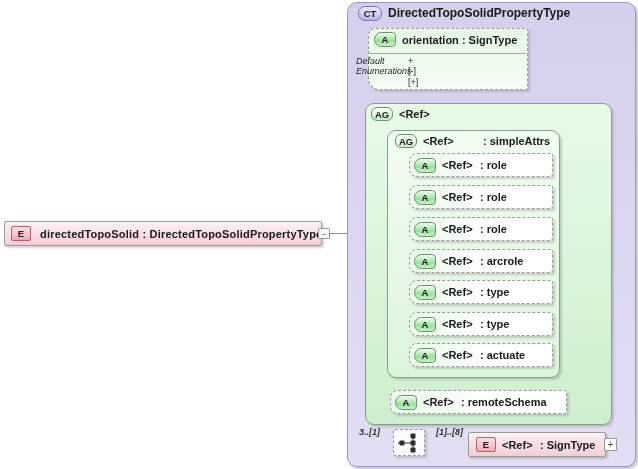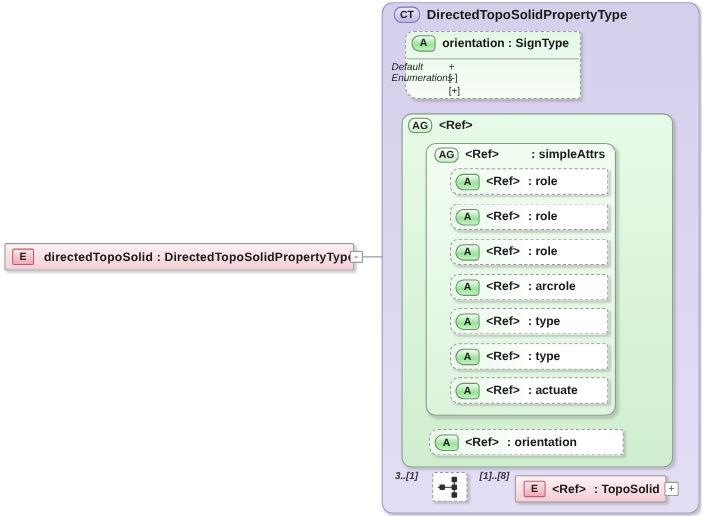--- a/index.html
+++ b/index.html
@@ -168,40 +168,40 @@
   </div>
   <div class="attr-box shadow-soft" style="left:409px;top:343px;width:144px;height:24px;">
     <span class="badge a-badge" style="margin-left:4px;">A</span>
     <span class="ref36" style="margin-left:6px;">&lt;Ref&gt;</span>
     <span class="txt">: actuate</span>
   </div>
 
   <div class="attr-box shadow-soft" style="left:390px;top:390px;width:177px;height:24px;">
     <span class="badge a-badge" style="margin-left:4px;">A</span>
     <span class="ref36" style="margin-left:6px;">&lt;Ref&gt;</span>
-    <span class="txt">: orientation</span>
+    <span class="txt">: remoteSchema</span>
   </div>
 
   <span class="card-label" style="left:359px;top:427px;">3..[1]</span>
   <div class="seq-box shadow-soft" style="left:393px;top:429px;width:32px;height:27px;">
     <svg width="26" height="24" viewBox="0 0 26 24">
       <line x1="2" y1="12" x2="17" y2="12" stroke="#555" stroke-width="1.2"></line>
       <line x1="17" y1="5" x2="17" y2="19" stroke="#555" stroke-width="1.2"></line>
       <rect x="3.5" y="9.5" width="5" height="5" rx="1" fill="#2e2e2e"></rect>
       <rect x="14.5" y="2.5" width="5" height="5" rx="1" fill="#2e2e2e"></rect>
       <rect x="14.5" y="9.5" width="5" height="5" rx="1" fill="#2e2e2e"></rect>
       <rect x="14.5" y="16.5" width="5" height="5" rx="1" fill="#2e2e2e"></rect>
     </svg>
   </div>
   <span class="card-label" style="left:436px;top:427px;">[1]..[8]</span>
 
   <div class="elem-box shadow-soft" style="left:468px;top:432px;width:138px;height:25px;">
     <span class="badge e-badge" style="margin-left:7px;">E</span>
     <span class="ref36" style="margin-left:6px;">&lt;Ref&gt;</span>
-    <span class="txt">: TopoSolid</span>
+    <span class="txt">: SignType</span>
   </div>
   <div class="expander" style="left:604px;top:438px;width:13px;height:13px;">+</div>
 
   <div class="elem-box shadow-soft" style="left:4px;top:221px;width:318px;height:25px;">
     <span class="badge e-badge" style="margin-left:6px;">E</span>
     <span class="txt" style="margin-left:9px;letter-spacing:.2px;">directedTopoSolid : DirectedTopoSolidPropertyType</span>
   </div>
   <div class="expander" style="left:318px;top:228px;width:12px;height:11px;">-</div>
 
 </div>

